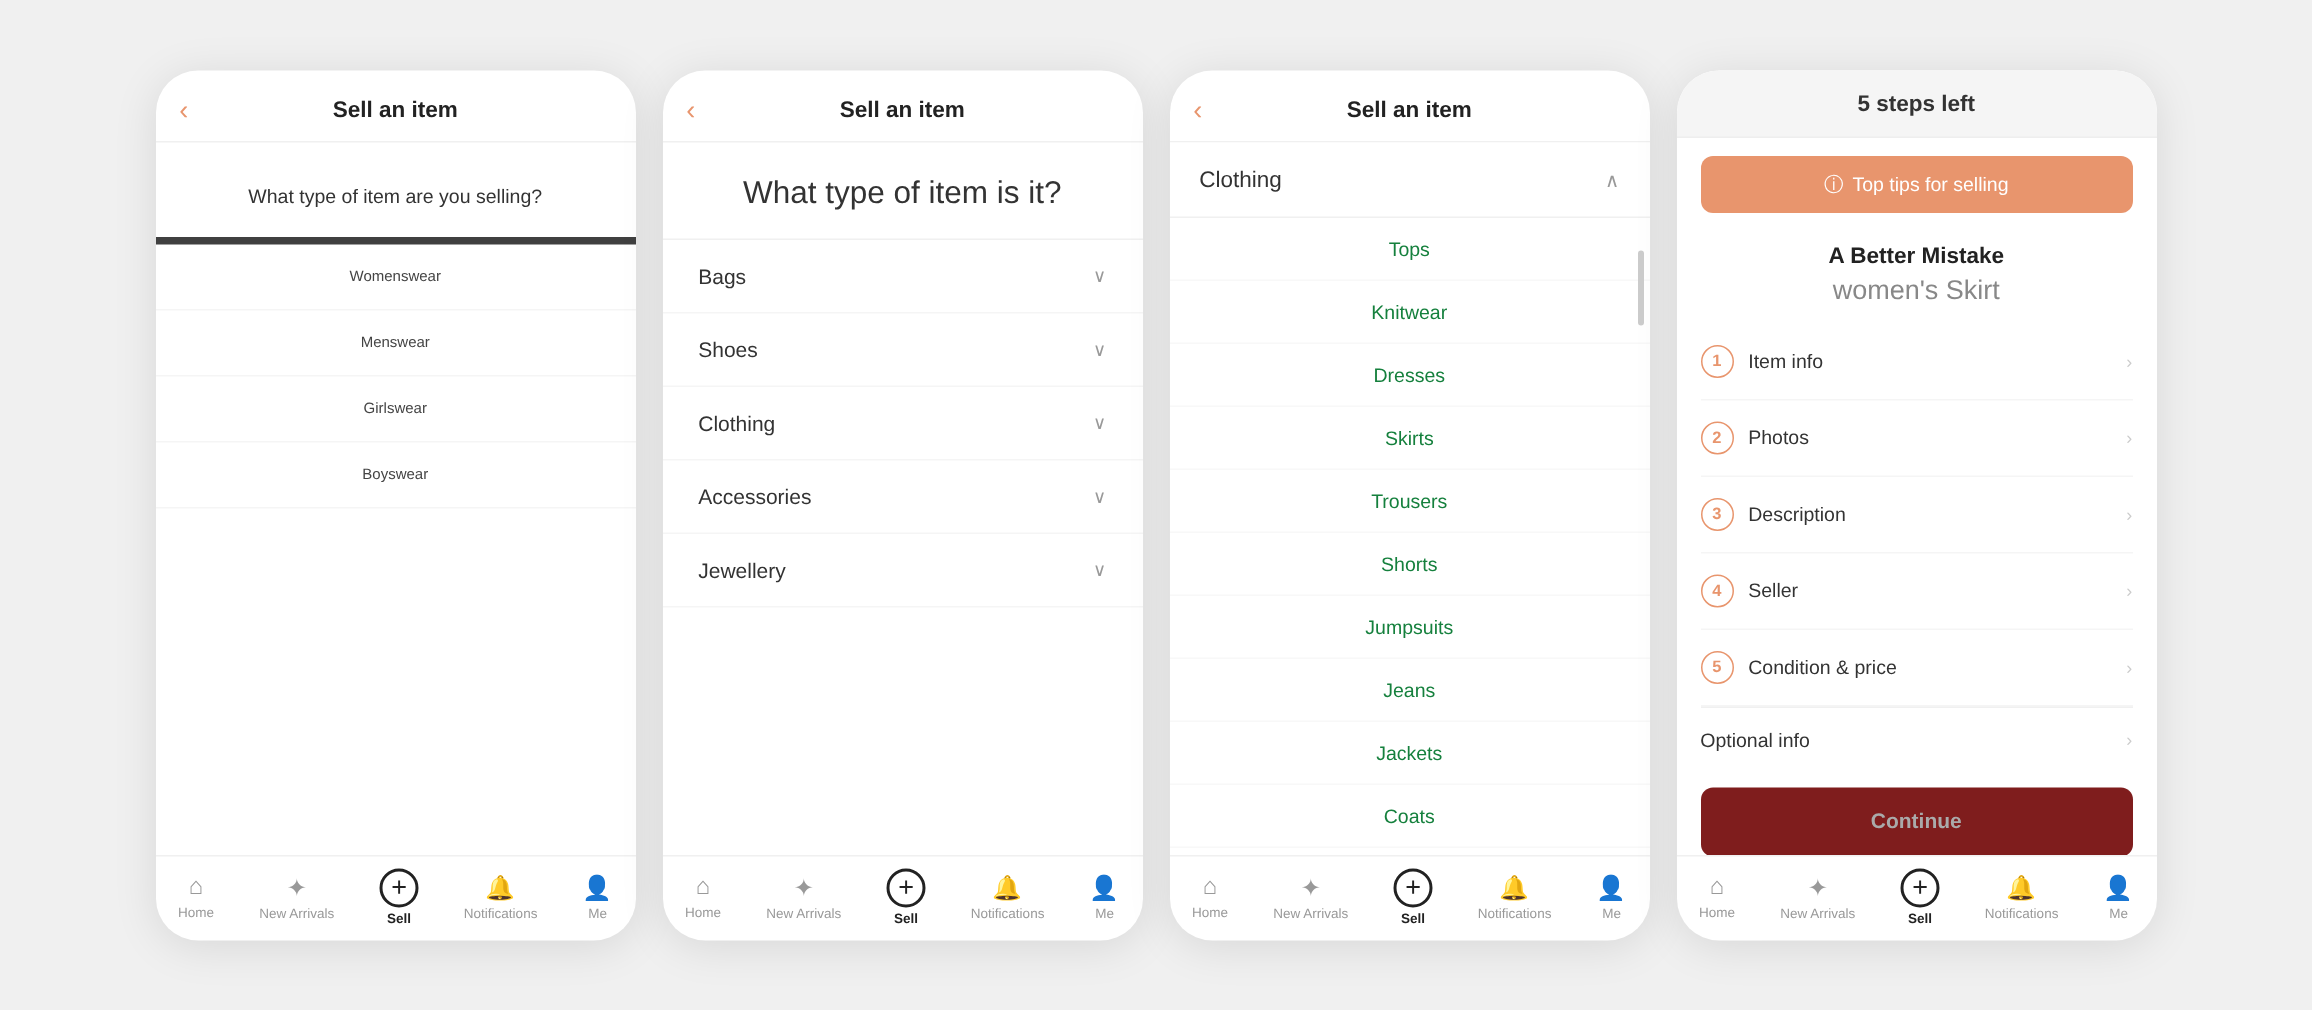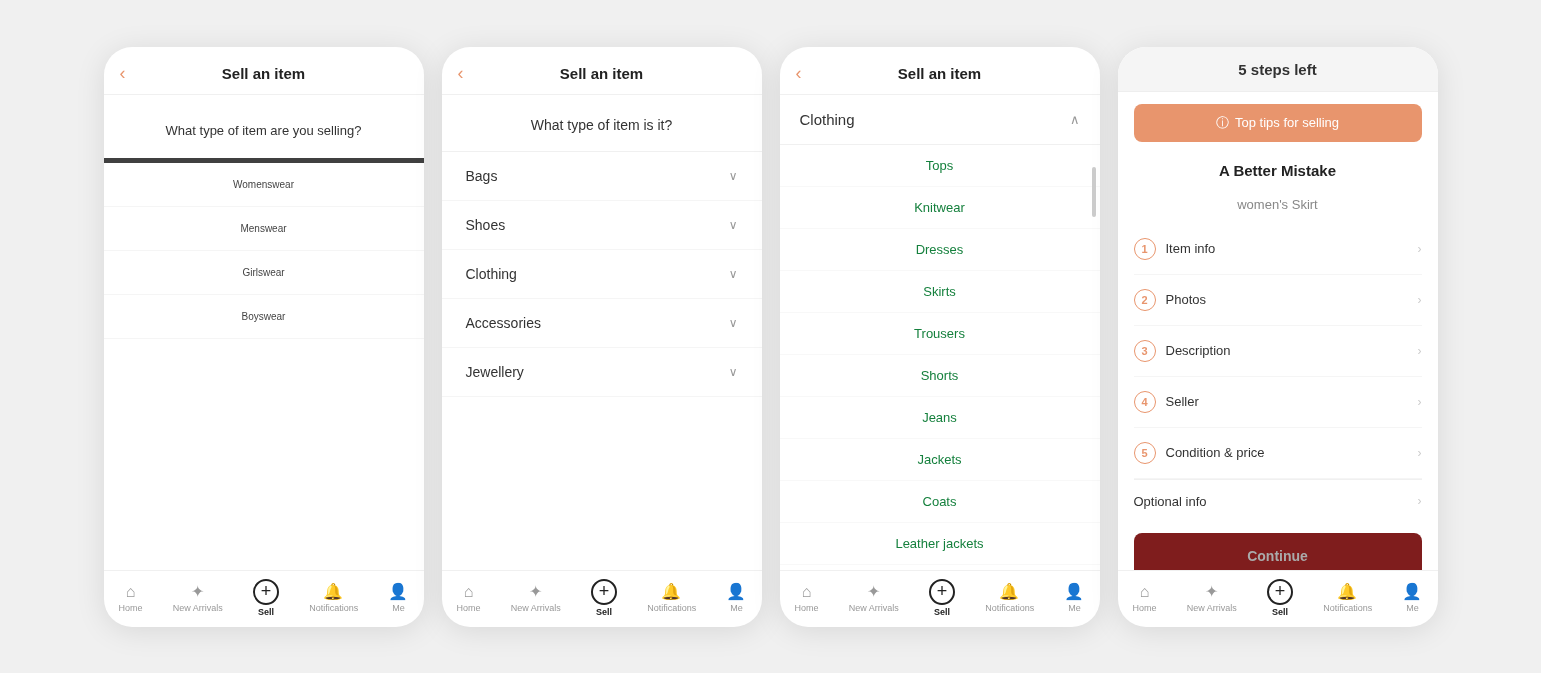--- a/index.html
+++ b/index.html
@@ -111,21 +111,21 @@
       font-size: 10px;
       color: #444;
       border-bottom: 1px solid #f5f5f5;
       cursor: pointer;
       text-align: center;
     }
 
     
     .accordion-question {
       padding: 22px 24px 18px;
-      font-size: 14px;
+      font-size: 21px;
       color: #333;
       text-align: center;
       border-bottom: 1px solid #f0f0f0;
     }
     .accordion-item {
       display: flex;
       align-items: center;
       justify-content: space-between;
       padding: 16px 24px;
       font-size: 14px;
@@ -201,23 +201,23 @@
     .item-name-section {
       padding: 8px 16px 12px;
       text-align: center;
     }
     .item-name-title {
       font-size: 15px;
       font-weight: 700;
       color: #222;
     }
     .item-name-subtitle {
-      font-size: 13px;
+      font-size: 18px;
       color: #888;
-      margin-top: 18px;
+      margin-top: 4px;
     }
     .steps-list {
       padding: 0 16px;
     }
     .step-row {
       display: flex;
       align-items: center;
       justify-content: space-between;
       padding: 14px 0;
       border-bottom: 1px solid #f5f5f5;
@@ -374,20 +374,21 @@
         <span class="clothing-header-title">Clothing</span>
         <span class="clothing-header-chevron">∧</span>
       </div>
       <div class="sub-category-list">
         <div class="sub-category-item">Tops</div>
         <div class="sub-category-item">Knitwear</div>
         <div class="sub-category-item">Dresses</div>
         <div class="sub-category-item">Skirts</div>
         <div class="sub-category-item">Trousers</div>
         <div class="sub-category-item">Shorts</div>
+        <div class="sub-category-item">Jumpsuits</div>
         <div class="sub-category-item">Jeans</div>
         <div class="sub-category-item">Jackets</div>
         <div class="sub-category-item">Coats</div>
         <div class="sub-category-item">Leather jackets</div>
 
       </div>
     </div>
     <div class="scrollbar-indicator"></div>
     <div class="bottom-nav">
       <div class="nav-item">

